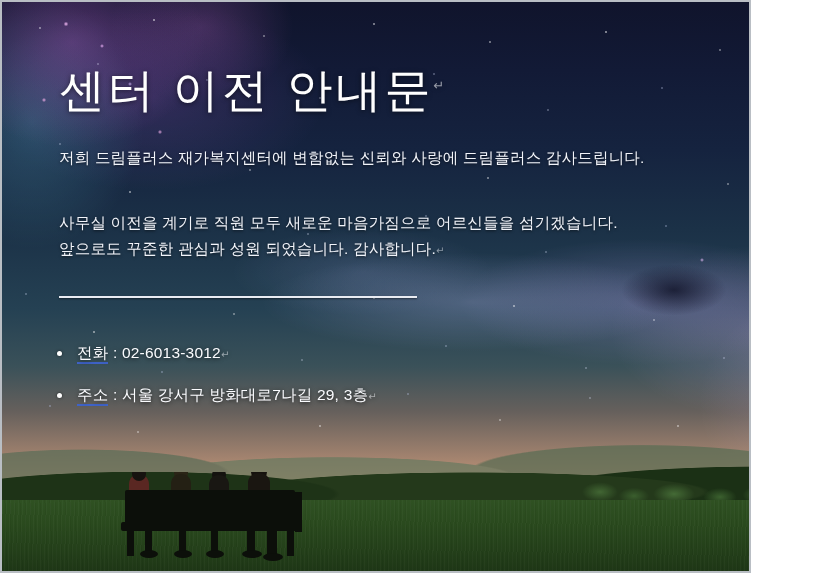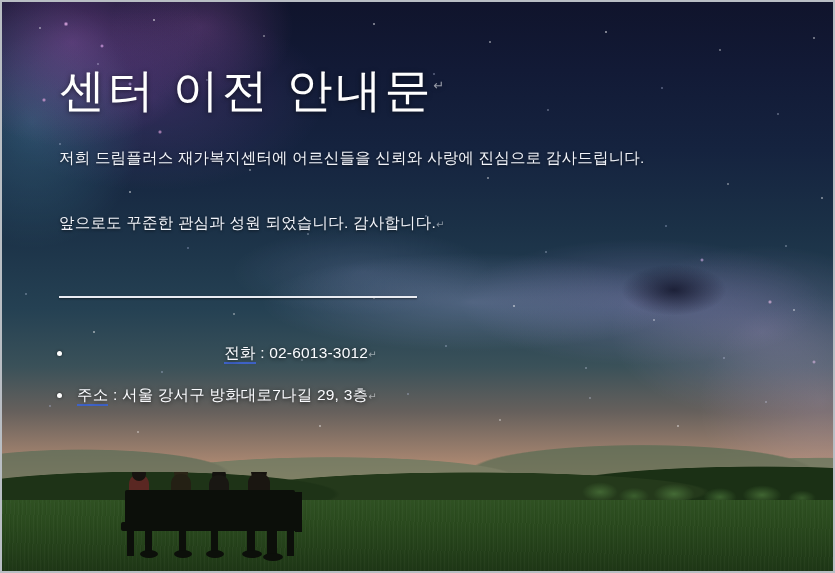--- a/index.html
+++ b/index.html
@@ -4,21 +4,21 @@
 <style>
   html,body{margin:0;padding:0;background:#ffffff;}
   body{
     font-family:"Liberation Sans","DejaVu Sans",sans-serif;
     -webkit-font-smoothing:antialiased;
   }
 
   
   #poster{
     position:relative;
-    width:835px;
+    width:751px;
     height:573px;
     overflow:hidden;
     box-sizing:border-box;
     border:2px solid #b9bec4;
     background:#0b1026;
   }
 
   
   .bg-layer{position:absolute;inset:0;pointer-events:none;}
 
@@ -223,21 +223,20 @@
   .list li{
     position:relative;
     height:42px;
     line-height:42px;
     padding-left:27px;
     color:#fbfcff;
     font-size:15.5px;
     letter-spacing:.2px;
     text-shadow:0 1px 4px rgba(0,0,0,.7);
     white-space:nowrap;
-    text-align:right;
   }
   .list li .dot{
     position:absolute;left:7px;top:19px;
     width:5px;height:5px;border-radius:50%;
     background:#ffffff;
     box-shadow:0 0 3px rgba(0,0,0,.6);
   }
   .lbl{
     position:relative;
     padding-bottom:1px;
@@ -299,24 +298,25 @@
     </g>
   </svg>
 
   <div class="content">
 
     <div class="title">
       <span>센터 이전 안내문</span><span class="mark">↵</span>
     </div>
 
     <div class="para p1">
-      <div>저희 드림플러스 재가복지센터에 어르신들을 신뢰와 사랑에 진심으로 감사드립니다.</div>
+      <div>저희 드림플러스 재가복지센터에 변함없는 신뢰와 사랑에 드림플러스 감사드립니다.</div>
     </div>
 
     <div class="para p2">
+      <div>사무실 이전을 계기로 직원 모두 새로운 마음가짐으로 어르신들을 섬기겠습니다.</div>
       <div>
         <span>앞으로도 꾸준한 관심과 성원 되었습니다. 감사합니다.</span><span class="mark">↵</span>
       </div>
     </div>
 
     <div class="rule"></div>
 
     <ul class="list">
       <li>
         <span class="dot"></span><span class="lbl">전화</span><span> : </span><span>02-6013-3012</span><span class="mark">↵</span>

